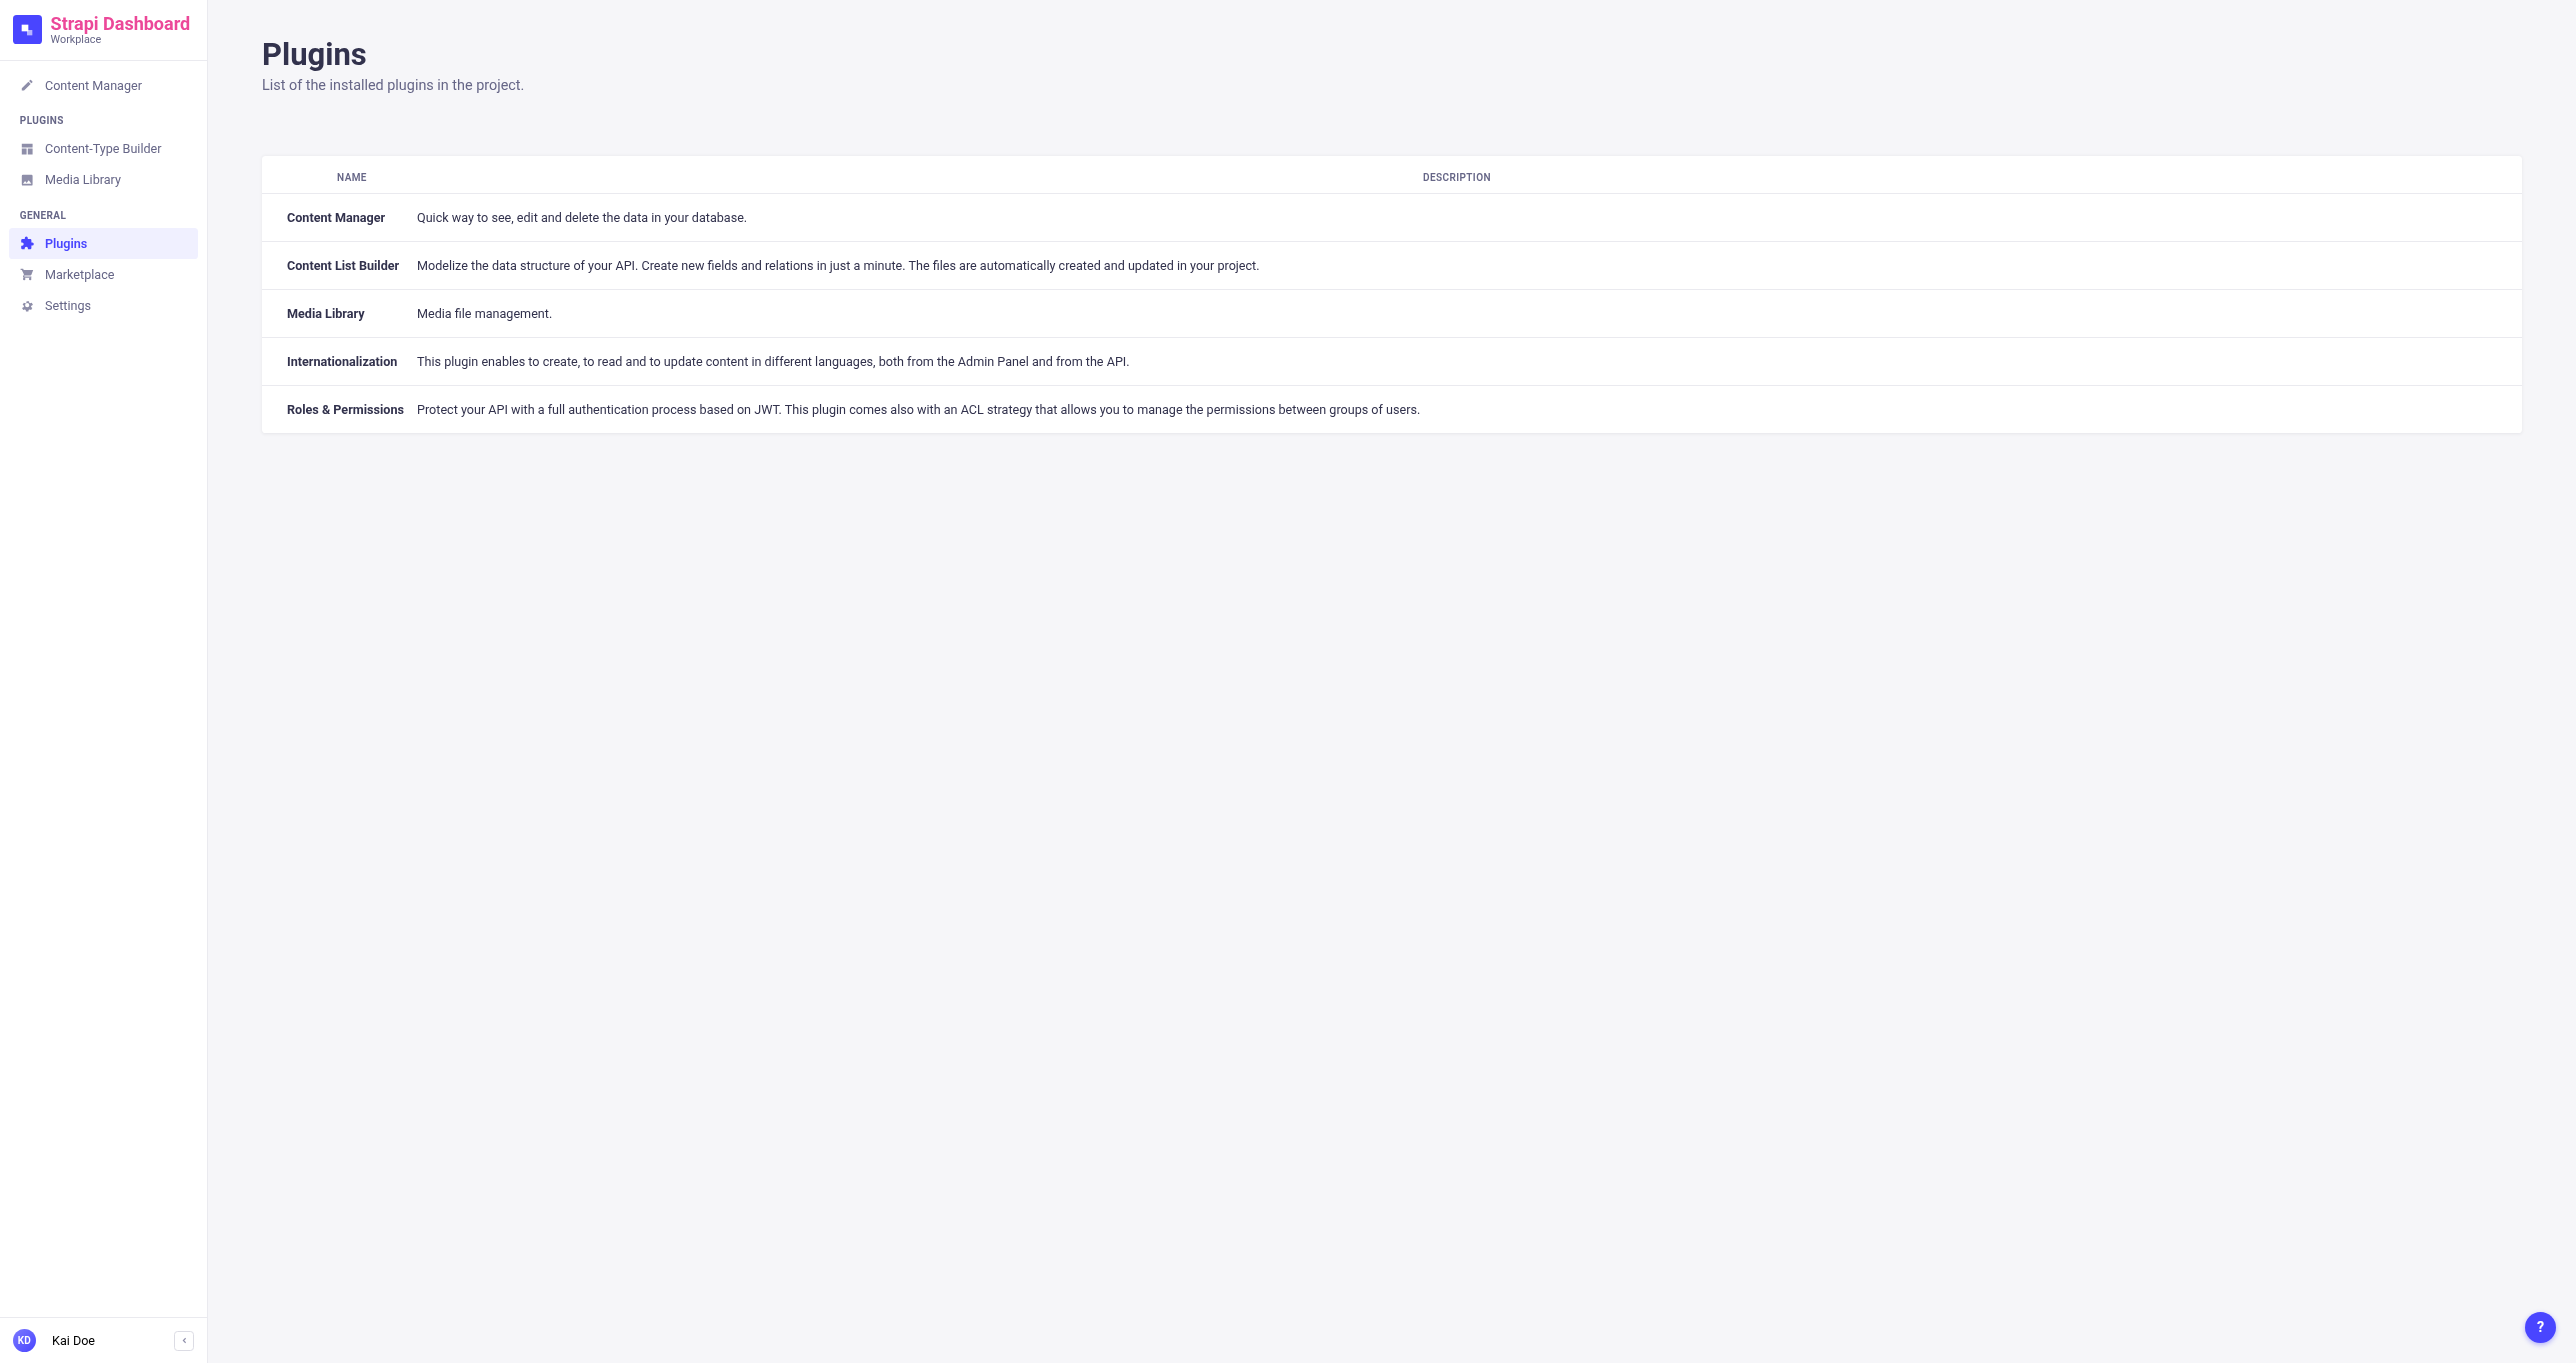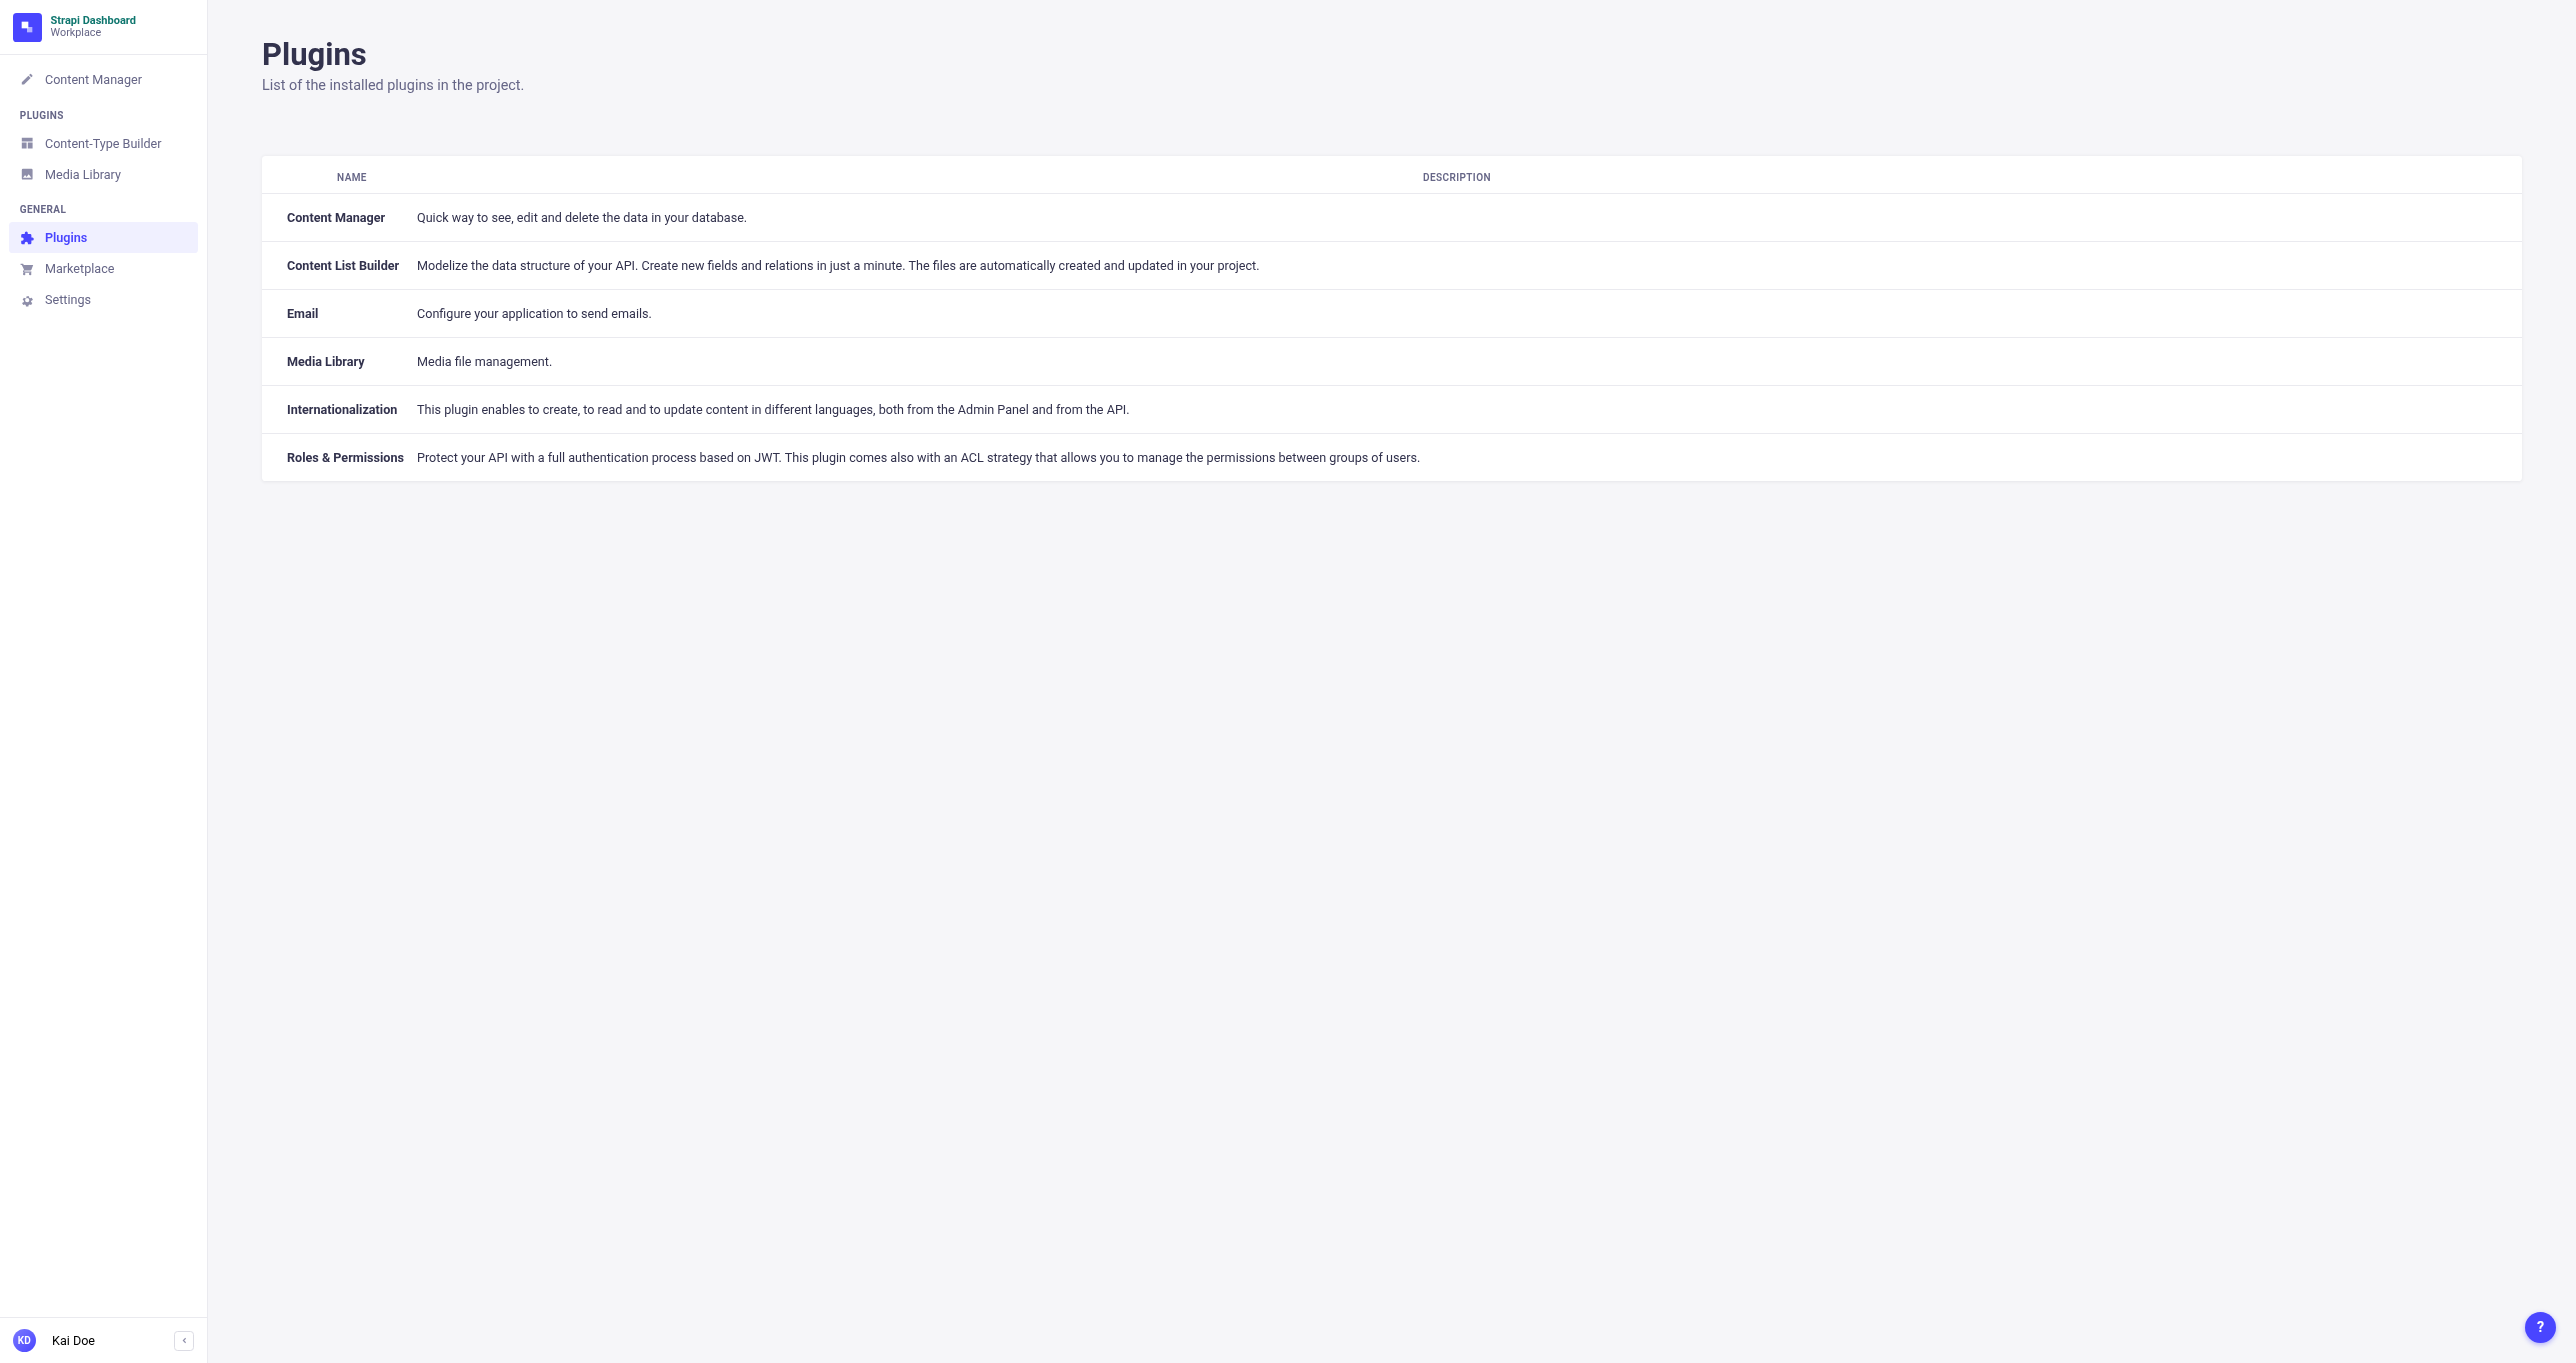--- a/index.html
+++ b/index.html
@@ -30,21 +30,21 @@
   width: 29px;
   height: 29px;
   border-radius: 3.6px;
   background: #4945ff;
   display: flex;
   align-items: center;
   justify-content: center;
   margin-right: 9px;
 }
 .logo svg { width: 16px; height: 16px; }
-.brand-title { font-weight: 700; font-size: 11px; color: #0f766e; line-height: 1.2; }
+.brand-title { font-weight: 700; font-size: 18px; color: #ec4899; line-height: 1.2; }
 .brand-sub { font-size: 10.8px; color: #666687; line-height: 1.2; }
 .nav { padding: 9px 9px 5.4px 9px; flex: 1; overflow-y: auto; }
 .nav-section-label {
   font-size: 10px;
   font-weight: 700;
   color: #666687;
   letter-spacing: 0.4px;
   padding: 14.4px 10.8px 7.2px 10.8px;
 }
 .nav-item {
@@ -247,24 +247,20 @@
         <tbody>
           <tr>
             <td class="name-cell">Content Manager</td>
             <td class="desc-cell">Quick way to see, edit and delete the data in your database.</td>
           </tr>
           <tr>
             <td class="name-cell">Content List Builder</td>
             <td class="desc-cell">Modelize the data structure of your API. Create new fields and relations in just a minute. The files are automatically created and updated in your project.</td>
           </tr>
           <tr>
-            <td class="name-cell">Email</td>
-            <td class="desc-cell">Configure your application to send emails.</td>
-          </tr>
-          <tr>
             <td class="name-cell">Media Library</td>
             <td class="desc-cell">Media file management.</td>
           </tr>
           <tr>
             <td class="name-cell">Internationalization</td>
             <td class="desc-cell">This plugin enables to create, to read and to update content in different languages, both from the Admin Panel and from the API.</td>
           </tr>
           <tr>
             <td class="name-cell">Roles &amp; Permissions</td>
             <td class="desc-cell">Protect your API with a full authentication process based on JWT. This plugin comes also with an ACL strategy that allows you to manage the permissions between groups of users.</td>

